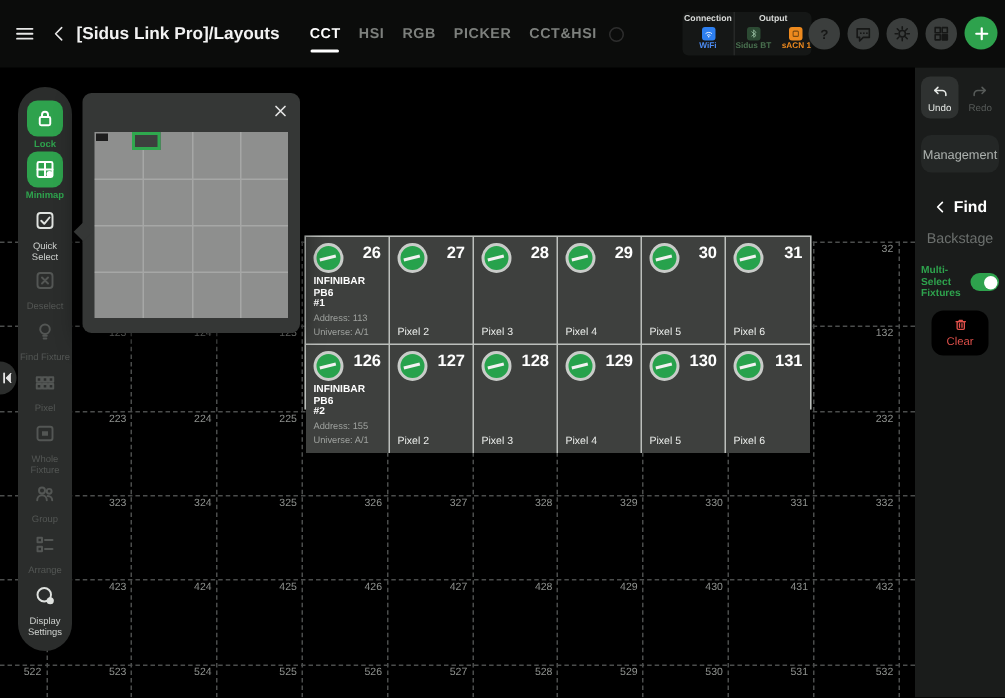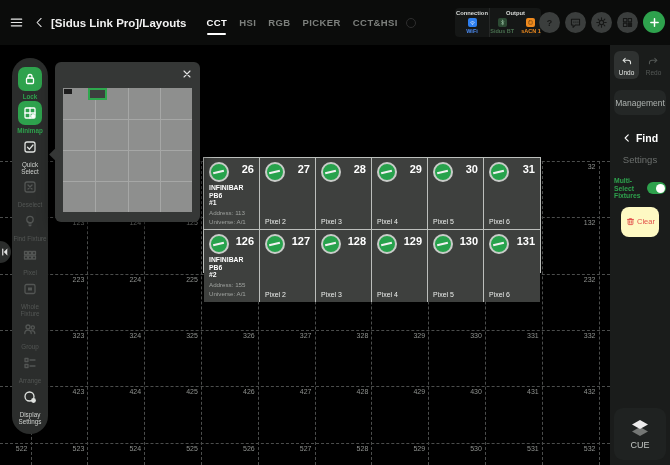--- a/index.html
+++ b/index.html
@@ -106,22 +106,22 @@
   .panel-btn.disabled{background:#1e211f;color:#4d514f;}
   .panel-btn.first{margin-top:8px;}
   .stage-row{margin-top:15px;display:flex;align-items:center;justify-content:center;gap:4px;
     color:#fff;font-weight:bold;font-size:10.5px;}
   .stage-row .ic{width:10px;height:10px;color:#fff;}
   .backstage{margin-top:10px;text-align:center;color:#6c706e;font-size:9.5px;}
   .multi-row{margin-top:12px;display:flex;align-items:center;gap:2px;}
   .multi-label{color:#2EA24D;font-size:6.8px;line-height:7.6px;font-weight:bold;flex:1;}
   .toggle{width:19px;height:12px;border-radius:6px;background:#2EA24D;position:relative;flex:none;}
   .toggle::after{content:'';position:absolute;right:1.5px;top:1.5px;width:9px;height:9px;border-radius:50%;background:#fff;}
-  .clear-btn{margin:7px auto 0;width:38px;height:30px;border-radius:8px;background:#fef9c3;
-    display:flex;flex-direction:row;align-items:center;justify-content:center;gap:1px;
+  .clear-btn{margin:7px auto 0;width:38px;height:30px;border-radius:8px;background:#000000;
+    display:flex;flex-direction:column;align-items:center;justify-content:center;gap:1px;
     color:#E2514B;font-size:7.5px;}
   .clear-btn .ic{width:11px;height:11px;}
   .cue-block{margin-top:auto;height:52px;border-radius:9px;background:#1f2221;display:flex;
     flex-direction:column;align-items:center;justify-content:center;gap:3px;color:#c3c7c4;font-size:9px;}
   .cue-block .ic{width:26px;height:18px;}
 </style>
 </head>
 <body>
 
 <div class="app">
@@ -541,37 +541,30 @@
       </div>
     </div>
     <div class="panel-btn">Management</div>
 
     <div class="stage-row">
       <span class="ic"><svg viewBox="0 0 16 16">
             <path d="M10 3 5 8l5 5" stroke-width="1.8"></path>
           </svg></span>
       <span>Find</span>
     </div>
-    <div class="backstage">Settings</div>
+    <div class="backstage">Backstage</div>
 
     <div class="multi-row">
       <div class="multi-label">Multi-Select Fixtures</div>
       <div class="toggle"></div>
     </div>
 
     <div class="clear-btn">
       <span class="ic"><svg viewBox="0 0 16 16">
             <path d="M3.5 5h9M6.5 5V3.8h3V5"></path>
             <rect x="4.5" y="5" width="7" height="7.5" rx="1"></rect>
             <path d="M6.8 7v3.5M9.2 7v3.5"></path>
           </svg></span>
       <span>Clear</span>
     </div>
 
-    <div class="cue-block">
-      <span class="ic"><svg viewBox="0 0 24 18">
-            <path d="M12 8l8 4.5-8 4.5-8-4.5z" fill="#747775" stroke="none"></path>
-            <path d="M12 1l8 4.5L12 10 4 5.5z" fill="#ececec" stroke="none"></path>
-          </svg></span>
-      <span>CUE</span>
-    </div>
   </aside>
 </div>
 
 </body></html>

